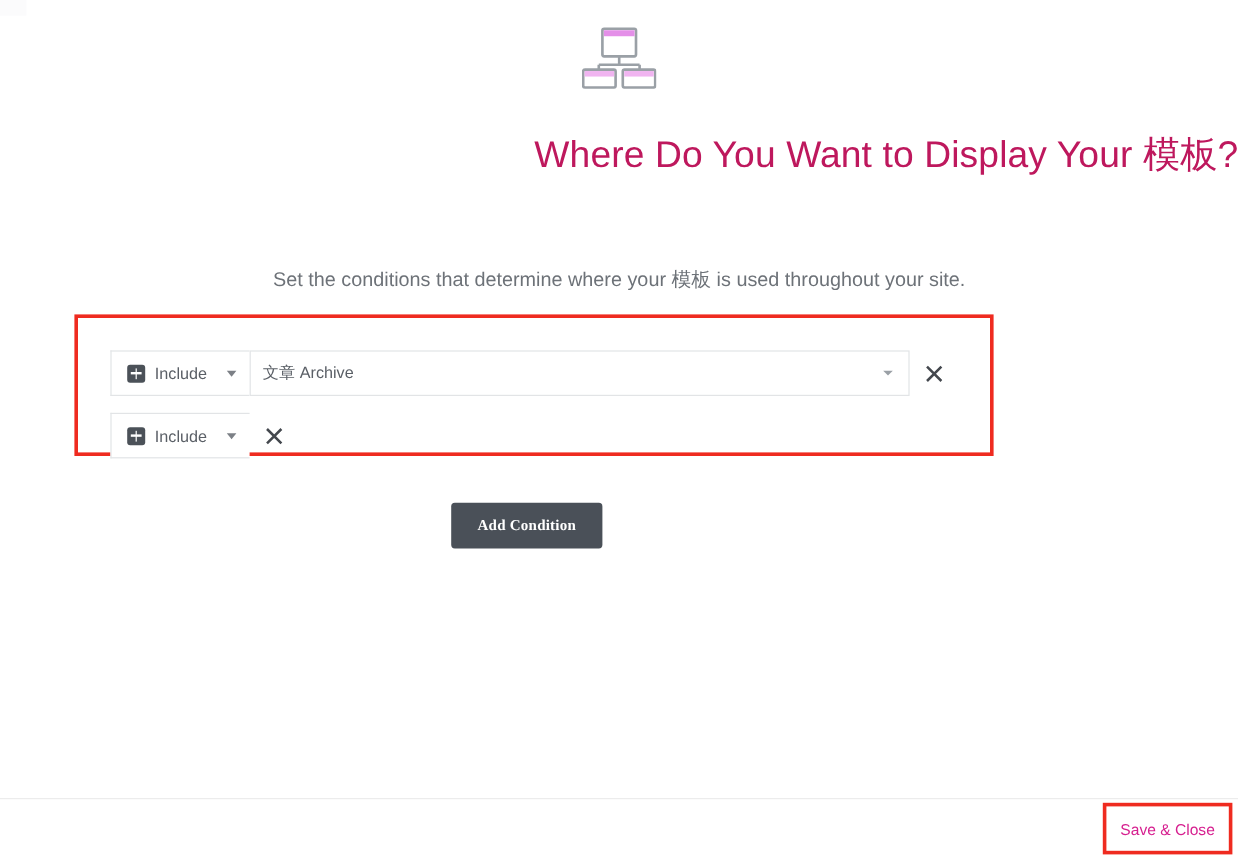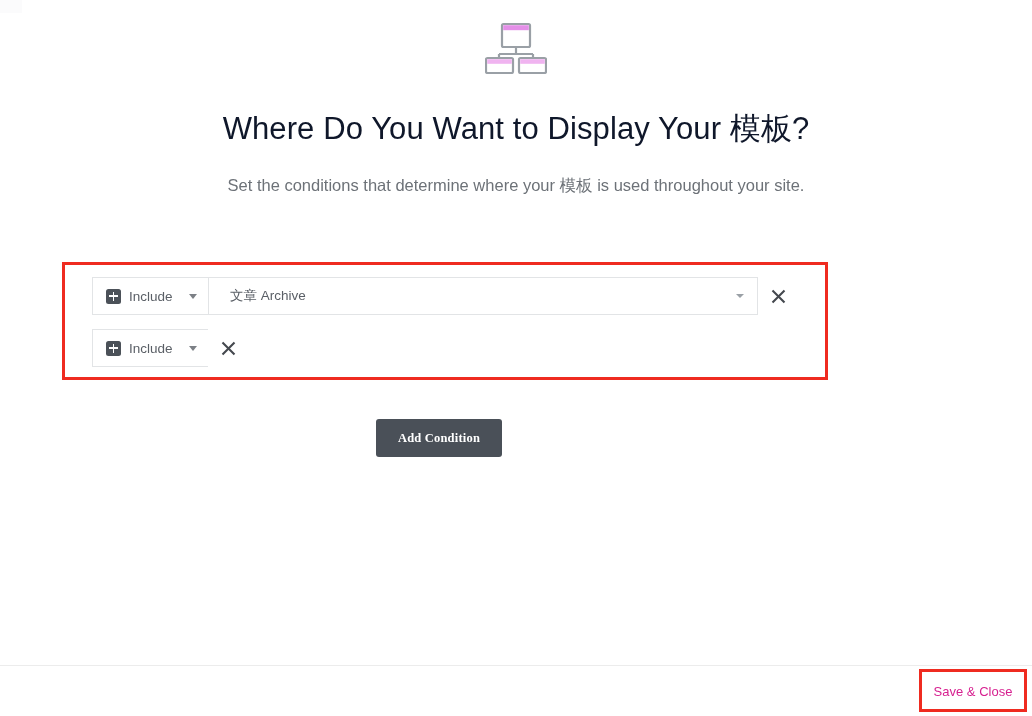--- a/index.html
+++ b/index.html
@@ -35,55 +35,55 @@
     display: flex;
     justify-content: center;
   }
   .hero-icon svg { display: block; }
 
   
   .title {
     position: absolute;
     left: 0; right: 0;
     top: 110px;
-    text-align: center;
+    text-align: right;
     font-size: 31px;
     font-weight: 400;
-    color: #0f172a;
+    color: #be185d;
     letter-spacing: 0.1px;
     line-height: 1.25;
   }
   .subtitle {
     position: absolute;
     left: 0; right: 0;
     top: 172px;
     text-align: center;
     font-size: 16.5px;
     font-weight: 400;
     color: #6d7278;
     line-height: 1.62;
   }
-  .subtitle .line { display: block; }
+  .subtitle .line { display: block; margin-top: 48px; }
 
   
   .conditions-annotation {
     position: absolute;
     left: 62px;
     top: 262px;
     width: 766px;
     height: 118px;
     border: 3px solid #ef2b20;
     background: transparent;
     pointer-events: none;
   }
 
   .conditions {
     position: absolute;
     left: 92px;
-    top: 277px;
+    top: 292px;
     width: 706px;
   }
 
   .condition-row {
     display: flex;
     align-items: stretch;
     height: 38px;
     margin-bottom: 14px;
   }
   .condition-row:last-child { margin-bottom: 0; }
@@ -101,21 +101,21 @@
     white-space: nowrap;
   }
   .sel.type {
     width: 116px;
     border-right: none;
     padding-left: 13px;
   }
   .sel.object {
     flex: 1 1 auto;
     min-width: 0;
-    padding-left: 21px;
+    padding-left: 10px;
   }
   .sel.subobject {
     width: 240px;
     border-left: none;
     padding-left: 17px;
   }
 
   .sel .caret {
     position: absolute;
     right: 11px;

